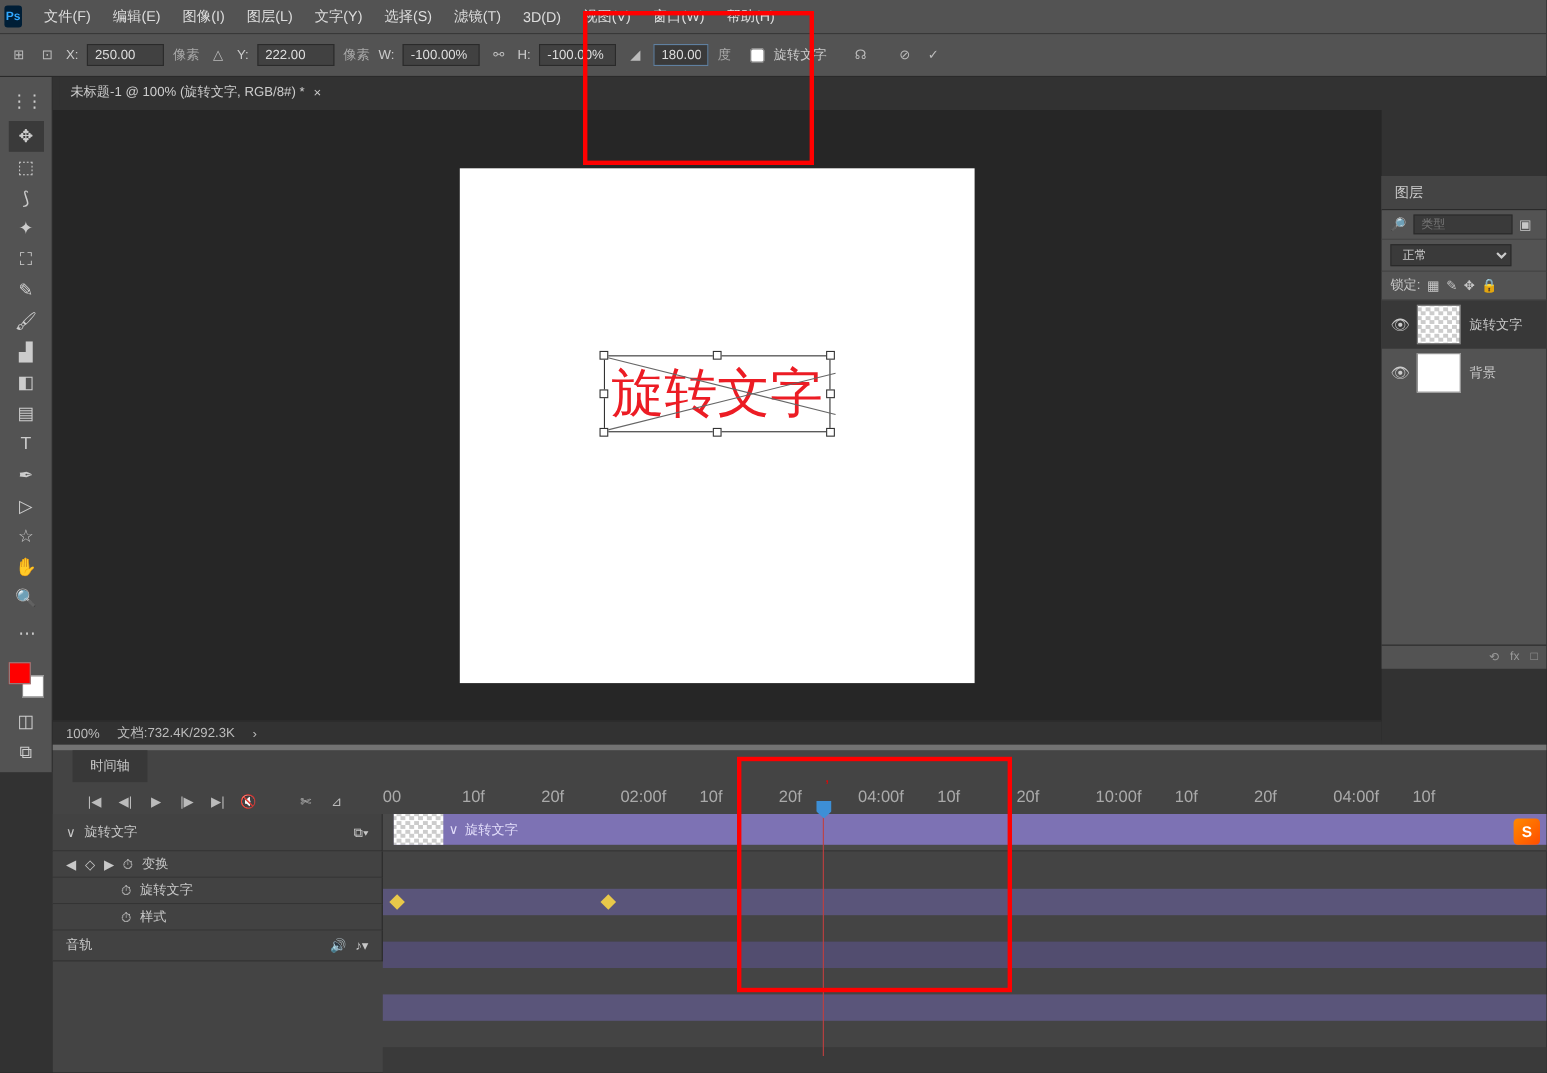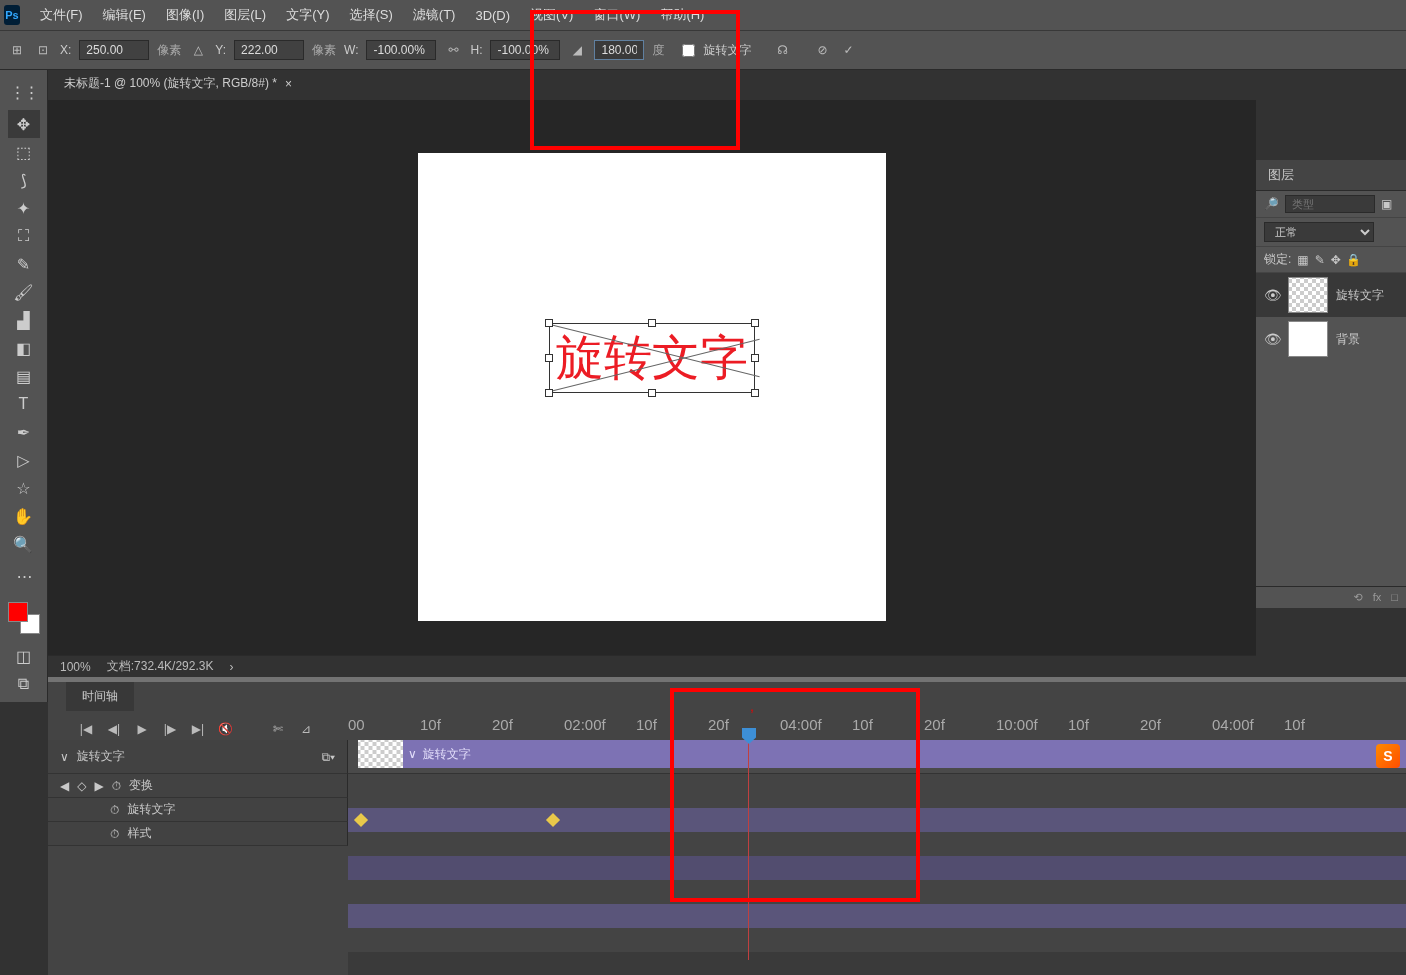--- a/index.html
+++ b/index.html
@@ -275,20 +275,25 @@
     </div>
     <div class="tl-row" style="height:24px;">
       <div class="tl-track-header" style="height:24px;">
         <span style="width:42px;"></span>
         <span>⏱</span>
         <span>样式</span>
       </div>
       <div class="tl-prop-body" style="top:82px;background:#5a557a;"></div>
     </div>
     <div class="tl-row" style="height:28px;">
+      <div class="tl-track-header" style="height:28px;">
+        <span>音轨</span>
+        <span style="margin-left:auto;">🔊</span>
+        <span>♪▾</span>
+      </div>
       <div class="tl-track-body" style="top:106px;background:#3a3a3a;"></div>
     </div>
   </div>
 </div>
 
 <div class="red-box-top"></div>
 <div class="red-box-bottom"></div>
 <div class="sogou-badge">S</div>
 
 </body></html>

